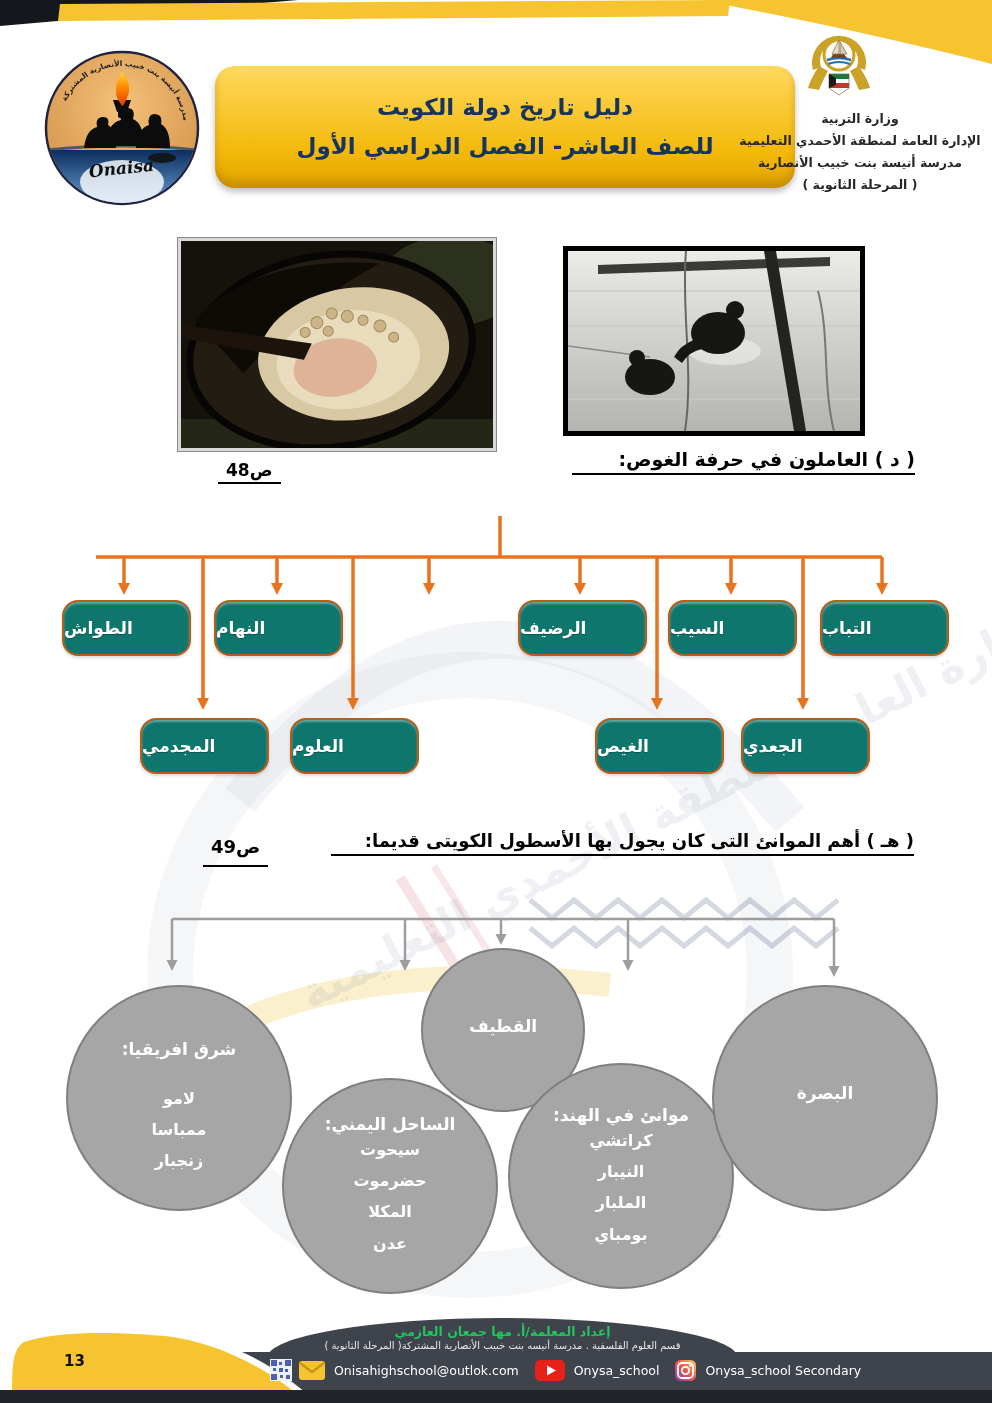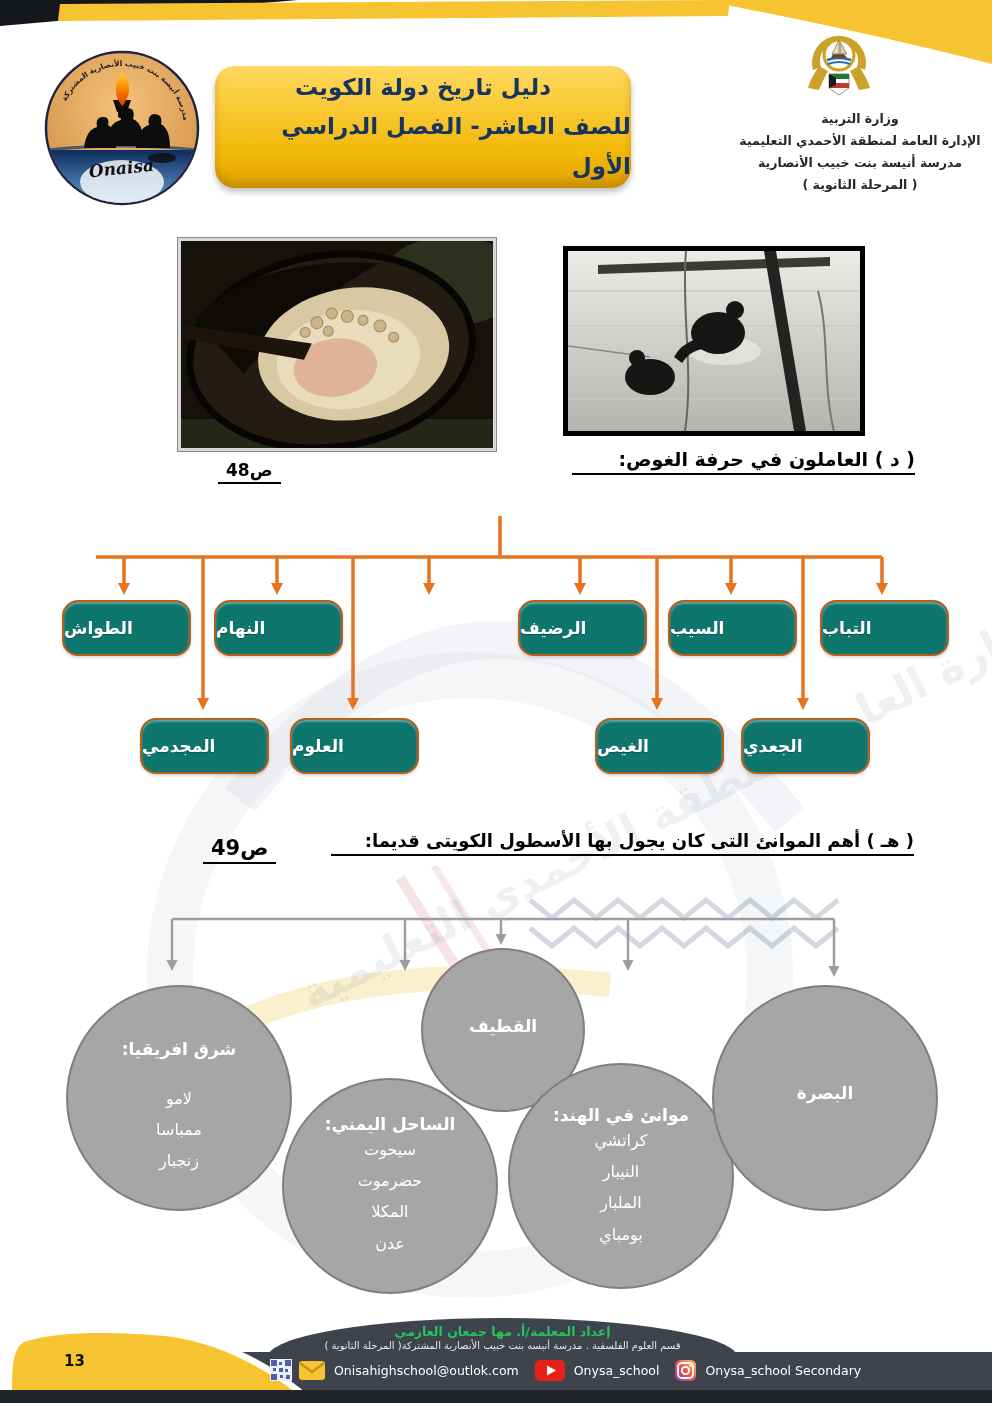--- a/index.html
+++ b/index.html
@@ -1,48 +1,48 @@
 <!DOCTYPE html>
 <html lang="ar"><head>
 <meta charset="utf-8">
 <style>
   html,body{margin:0;padding:0;background:#fff;}
   .page{position:relative;width:992px;height:1403px;background:#ffffff;overflow:hidden;
         font-family:"DejaVu Sans", sans-serif;}
   .abs{position:absolute;}
   svg{display:block;}
   
-  .banner{left:215px;top:66px;width:416px;height:122px;border-radius:20px;
+  .banner{left:215px;top:66px;width:580px;height:122px;border-radius:20px;
     background:linear-gradient(#ffd95e,#f3b90a 70%,#e2a400);
     box-shadow:0 4px 6px rgba(0,0,0,.25), inset 0 -7px 9px rgba(150,100,0,.35);
     display:flex;flex-direction:column;justify-content:center;align-items:center;
     direction:rtl;z-index:5;}
   .banner div{color:#16345f;font-weight:bold;font-size:23px;line-height:1.7;}
   .ministry{left:735px;top:108px;width:250px;text-align:center;direction:rtl;z-index:5;}
   .ministry div{color:#262626;font-weight:bold;font-size:12.5px;line-height:1.75;}
   
   .h-underline{border-bottom:2.5px solid #000;padding-bottom:3px;font-weight:bold;color:#000;direction:rtl;}
   .sec-d{right:77px;top:448px;font-size:19px;padding-left:46px;z-index:5;}
   .ref48{left:218px;top:452px;font-size:17px;padding:8px 8px 2px 8px;z-index:5;}
   .sec-e{right:78px;top:830px;font-size:18px;padding-left:34px;z-index:5;}
-  .ref49{left:203px;top:836px;font-size:21px;padding:0 8px 2px 8px;z-index:5;}
+  .ref49{left:203px;top:836px;font-size:18px;padding:0 8px 8px 8px;z-index:5;}
   
   .photo1{left:178px;top:238px;border:3px solid #d9d9d9;box-shadow:0 0 0 1px #8a8a8a;z-index:5;}
   .photo2{left:563px;top:246px;border:5px solid #000;z-index:5;}
   
   .role-box{width:125px;height:52px;border-radius:16px;background:#0f766e;
     border:2px solid #b95e1a;box-shadow:inset 0 2px 2px rgba(255,255,255,.35), 0 2px 3px rgba(0,0,0,.15);
     display:flex;align-items:center;z-index:5;}
   .role-box span{color:#fff;font-weight:bold;font-size:17px;direction:rtl;
     text-shadow:0 1px 1px rgba(0,0,0,.25);}
   
   .port-circle{border-radius:50%;background:#a6a6a6;border:2px solid #7f7f7f;
     display:flex;flex-direction:column;align-items:center;z-index:5;direction:rtl;}
   .port-circle .t{color:#fff;font-weight:bold;font-size:17px;}
-  .port-circle .i{color:#fff;font-weight:normal;font-size:16px;line-height:1.95;}
+  .port-circle .i{color:#fff;font-weight:bold;font-size:16px;line-height:1.95;}
   
   .footer-blob{left:267px;top:1318px;width:471px;height:40px;background:#3e434c;
     border-radius:236px 236px 0 0 / 40px 40px 0 0;z-index:6;text-align:center;direction:rtl;}
   .footer-blob .l1{color:#22c55e;font-weight:bold;font-size:12.5px;margin-top:6px;}
   .footer-blob .l2{color:#e8e8e8;font-weight:normal;font-size:10px;margin-top:1px;}
   .social{left:270px;top:1356px;height:28px;display:flex;align-items:center;z-index:8;}
   .social .txt{color:#fff;font-size:12.5px;white-space:nowrap;}
   .pageno{left:64px;top:1352px;color:#111;font-weight:bold;font-size:15px;z-index:9;}
   .layer{left:0;top:0;width:992px;height:1403px;pointer-events:none;}
 </style>

